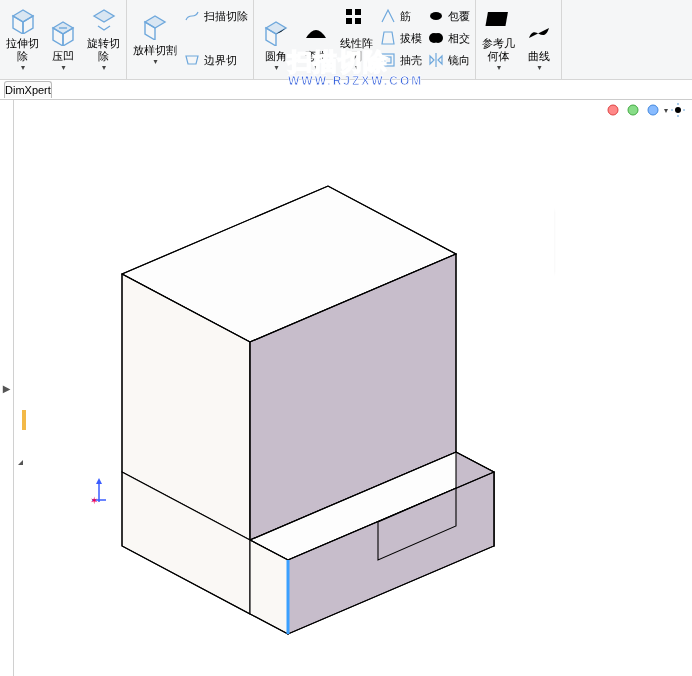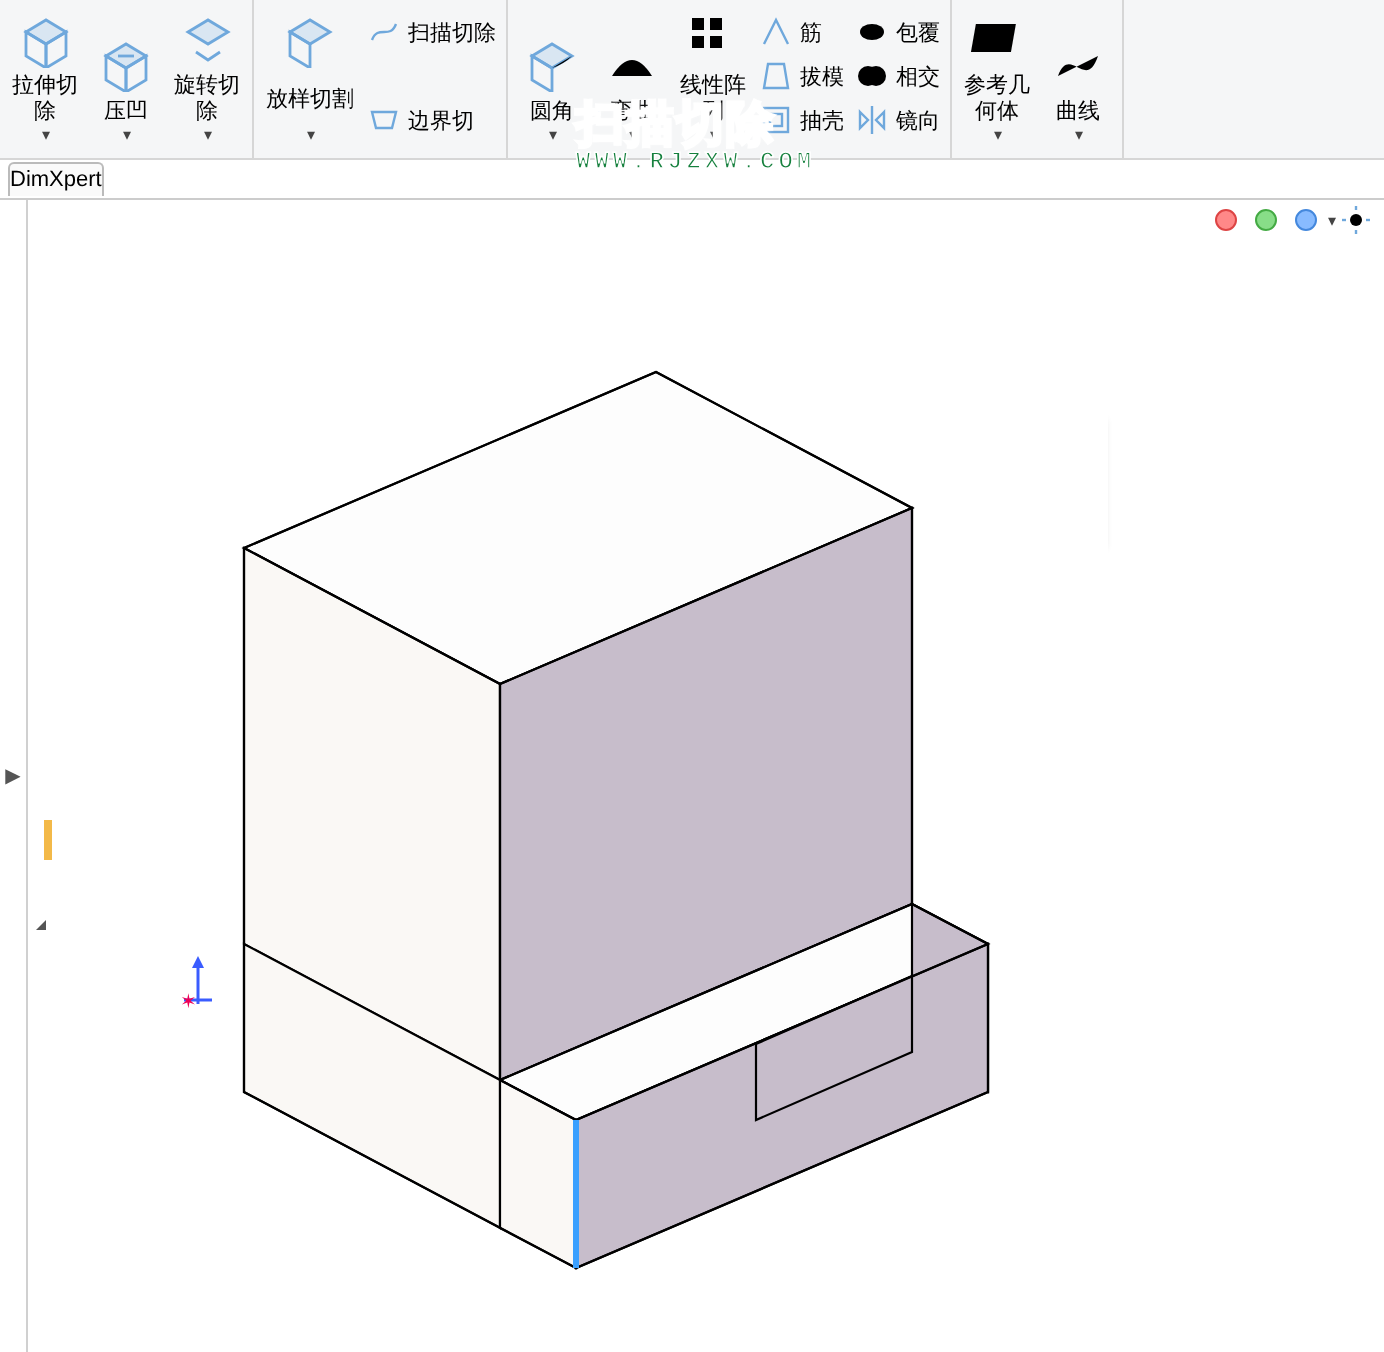--- a/index.html
+++ b/index.html
@@ -27,21 +27,21 @@
   .annotation-bar { position: absolute; top: 62px; left: 140px; display: flex; align-items: center; height: 18px; }
   .quick-tools { position: absolute; top: 0; right: 4px; display: flex; align-items: center; height: 20px; }
   .qt-icon { width: 18px; height: 18px; margin: 0 1px; display: flex; align-items: center; justify-content: center; }
   .tooltip { position: absolute; left: 318px; top: 108px; width: 218px; background: #fff; border: 1px solid #8a8a8a; padding: 6px 8px; box-shadow: 2px 2px 4px rgba(0,0,0,0.2); font-size: 12px; line-height: 16px; }
   .tooltip .tt-title { font-weight: bold; margin-bottom: 2px; }
   .arrow-red1 { position: absolute; left: 298px; top: 76px; color: #ff1500; font-size: 26px; transform: rotate(-25deg); pointer-events: none; }
   .arrow-red2 { position: absolute; left: 258px; top: 562px; color: #ff1500; font-size: 26px; transform: rotate(38deg); pointer-events: none; }
   .origin-mark { position: absolute; left: 76px; top: 378px; color: #3a5cff; font-size: 14px; pointer-events:none; }
   .watermark { position: absolute; left: 288px; top: 46px; pointer-events: none; }
   .wm-line1 { font-size: 24px; font-weight: bold; color: #2b6fd6; -webkit-text-stroke: 1.5px #fff; text-shadow: 0 0 2px #fff; letter-spacing: 1px; }
-  .wm-line2 { font-size: 12px; font-weight: bold; color: #15803d; -webkit-text-stroke: 0.8px #fff; letter-spacing: 2px; margin-top: -4px; font-family: Liberation Mono, monospace; }
+  .wm-line2 { font-size: 12px; font-weight: bold; color: #1d4ed8; -webkit-text-stroke: 0.8px #fff; letter-spacing: 2px; margin-top: -4px; }
   svg.cube-ico { width: 28px; height: 28px; }
   svg.cube-ico line, svg.cube-ico polyline, svg.cube-ico polygon { stroke: #6fa8dc; stroke-width:1.4; fill: none; }
   svg.cube-ico .fill { fill: #d9e6f2; }
   .sm-svg { width: 16px; height: 16px; }
   .sm-svg line, .sm-svg polyline, .sm-svg polygon, .sm-svg rect, .sm-svg path { stroke: #6fa8dc; stroke-width:1.2; fill: none; }
   .left-marks { position:absolute; left:0; top:310px; width:12px; }
   .left-marks .bar { width:4px; height:20px; background:#f3b948; margin-bottom:2px; margin-left:8px; }
   .left-marks .tri { width:0; height:0; border-left:5px solid transparent; border-bottom:5px solid #555; margin-left:4px; margin-top:30px; }
 </style>
 </head>
@@ -84,21 +84,21 @@
         </div>
         <div class="lbl" style="white-space:pre-line">旋转切
 除</div>
         <span class="dd-arrow">▾</span>
       </div>
     </div>
   </div>
 
   <div class="ribbon-group">
     <div class="row">
-      <div class="big-btn" style="height:72px;justify-content:space-between;">
+      <div class="big-btn" style="height:72px;justify-content:center;">
         <div class="icon-box">
           <svg class="cube-ico" viewBox="0 0 28 28">
               <polygon class="fill" points="4,10 14,4 24,10 14,16"></polygon>
               <polygon points="4,10 4,22 14,28 14,16"></polygon>
             </svg>
         </div>
         <div class="lbl">放样切割</div>
         <span class="dd-arrow">▾</span>
       </div>
       <div class="col">

